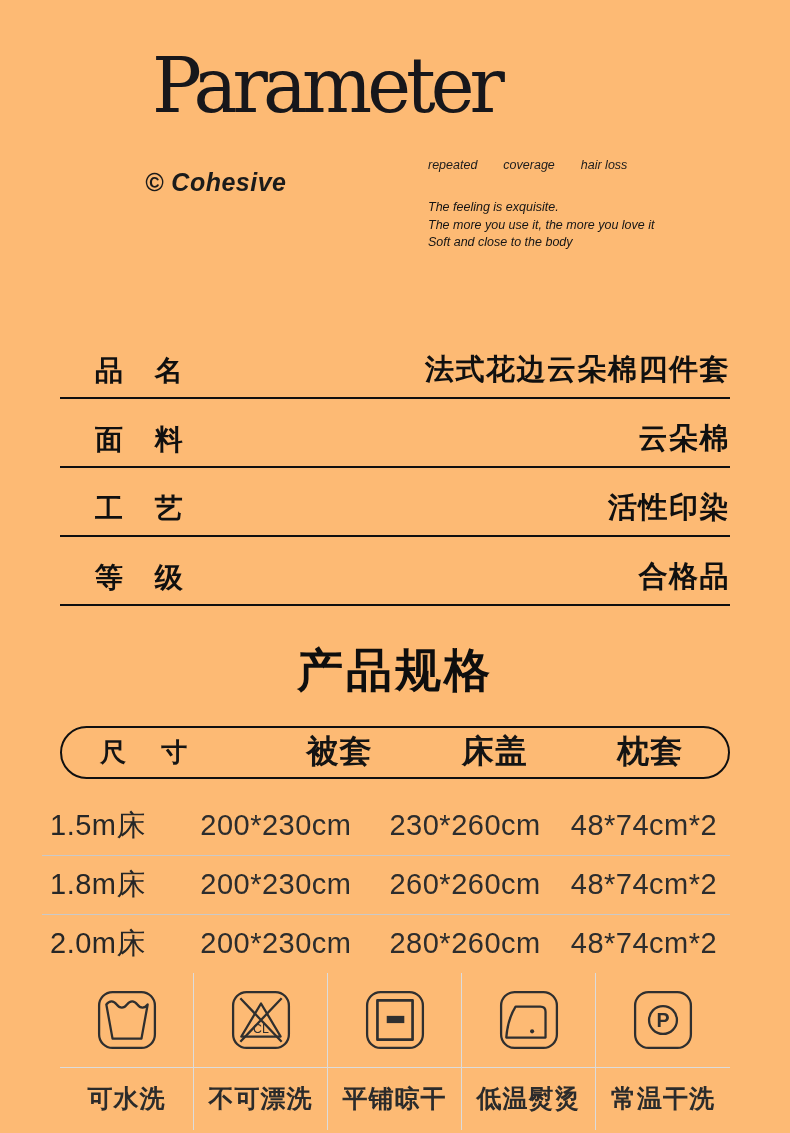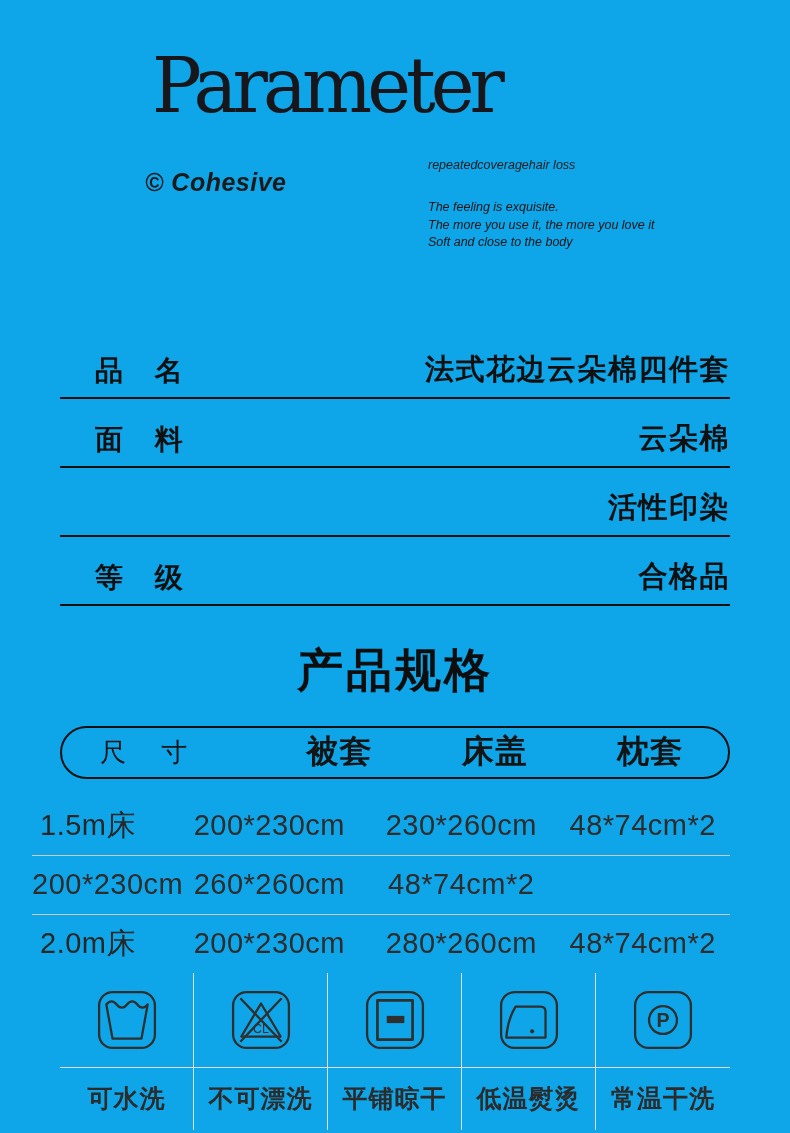--- a/index.html
+++ b/index.html
@@ -1,51 +1,51 @@
 <!DOCTYPE html>
 <html><head>
 <meta charset="utf-8">
 <style>
   html,body{margin:0;padding:0;background:#ffffff;}
   .page{
-    width:790px;height:1133px;background:#0ea5e9;position:relative;overflow:hidden;
+    width:790px;height:1133px;background:#fdba74;position:relative;overflow:hidden;
     font-family:"Liberation Sans",sans-serif;color:#141414;
   }
   
   .main-title{
     font-family:"DejaVu Serif",serif;
     font-size:74px;line-height:1;font-weight:400;color:#17171b;
     letter-spacing:-5px;margin:46px 0 0 152px;
     transform:scaleY(1.04);transform-origin:left top;
   }
   
   .brand-row{display:flex;margin:36px 60px 12px 60px;font-style:italic;}
   .brand-left{padding-left:85px;padding-top:12px;}
   .brand-copyright{font-size:25px;font-weight:600;color:#1b1b1b;letter-spacing:0.5px;}
   .brand-card-title{font-size:38px;font-weight:800;letter-spacing:3px;margin:8px 0 0 18px;color:#111;}
   .brand-right{margin-left:auto;width:302px;padding-top:2px;}
-  .keywords{display:flex;font-size:12.5px;color:#1c1c1c;}
+  .keywords{display:flex;gap:26px;font-size:12.5px;color:#1c1c1c;}
   .tagline{margin-top:27px;font-size:12.5px;line-height:1.4;color:#151515;}
   
   .info-table{margin:78px 60px 0 60px;}
   .info-row{
     height:60px;display:flex;align-items:flex-end;padding-bottom:7px;
     border-bottom:2px solid #0f0f0f;box-sizing:content-box;
   }
   .info-label{font-size:28px;font-weight:700;padding-left:35px;word-spacing:20px;letter-spacing:2px;color:#101010;}
   .info-value{margin-left:auto;font-size:29px;font-weight:700;letter-spacing:1.5px;color:#101010;}
   
   .spec-title{text-align:center;font-size:46px;font-weight:800;letter-spacing:3px;margin-top:34px;color:#0e0e0e;}
   .spec-header{
     margin:24px 60px 0 60px;height:49px;border:2.5px solid #101010;border-radius:28px;
     display:flex;align-items:center;
   }
-  .spec-header .h-size{width:30%;padding-left:38px;box-sizing:border-box;font-size:26px;font-weight:400;word-spacing:26px;letter-spacing:1px;}
+  .spec-header .h-size{width:30%;padding-left:38px;box-sizing:border-box;font-size:26px;font-weight:700;word-spacing:26px;letter-spacing:1px;}
   .spec-header .h-col{width:23.33%;text-align:center;font-size:32px;font-weight:700;letter-spacing:1px;}
-  .spec-rows{margin:18px 60px 0 32px;}
+  .spec-rows{margin:18px 60px 0 42px;}
   .spec-row{
     display:grid;grid-template-columns:20% 28% 27% 25%;
     height:58px;align-items:center;font-size:29px;color:#272727;
   }
   .spec-row.with-sep{border-bottom:1.5px solid #c9c9c9;}
   .sr-label{padding-left:8px;letter-spacing:0.5px;}
   .sr-val{text-align:center;color:#2d2d2d;letter-spacing:0.5px;}
   
   .care-strip{margin:0 60px;display:grid;grid-template-columns:repeat(5,1fr);}
   .care-cell{border-right:1px solid #dcdcdc;}
@@ -83,20 +83,21 @@
   <div class="info-table">
     <div class="info-row">
       <span class="info-label">品 名</span>
       <span class="info-value">法式花边云朵棉四件套</span>
     </div>
     <div class="info-row">
       <span class="info-label">面 料</span>
       <span class="info-value">云朵棉</span>
     </div>
     <div class="info-row">
+      <span class="info-label">工 艺</span>
       <span class="info-value">活性印染</span>
     </div>
     <div class="info-row">
       <span class="info-label">等 级</span>
       <span class="info-value">合格品</span>
     </div>
   </div>
 
   <div class="spec-title">产品规格</div>
 
@@ -108,20 +109,21 @@
   </div>
 
   <div class="spec-rows">
     <div class="spec-row with-sep">
       <span class="sr-label">1.5m床</span>
       <span class="sr-val">200*230cm</span>
       <span class="sr-val">230*260cm</span>
       <span class="sr-val">48*74cm*2</span>
     </div>
     <div class="spec-row with-sep">
+      <span class="sr-label">1.8m床</span>
       <span class="sr-val">200*230cm</span>
       <span class="sr-val">260*260cm</span>
       <span class="sr-val">48*74cm*2</span>
     </div>
     <div class="spec-row">
       <span class="sr-label">2.0m床</span>
       <span class="sr-val">200*230cm</span>
       <span class="sr-val">280*260cm</span>
       <span class="sr-val">48*74cm*2</span>
     </div>

